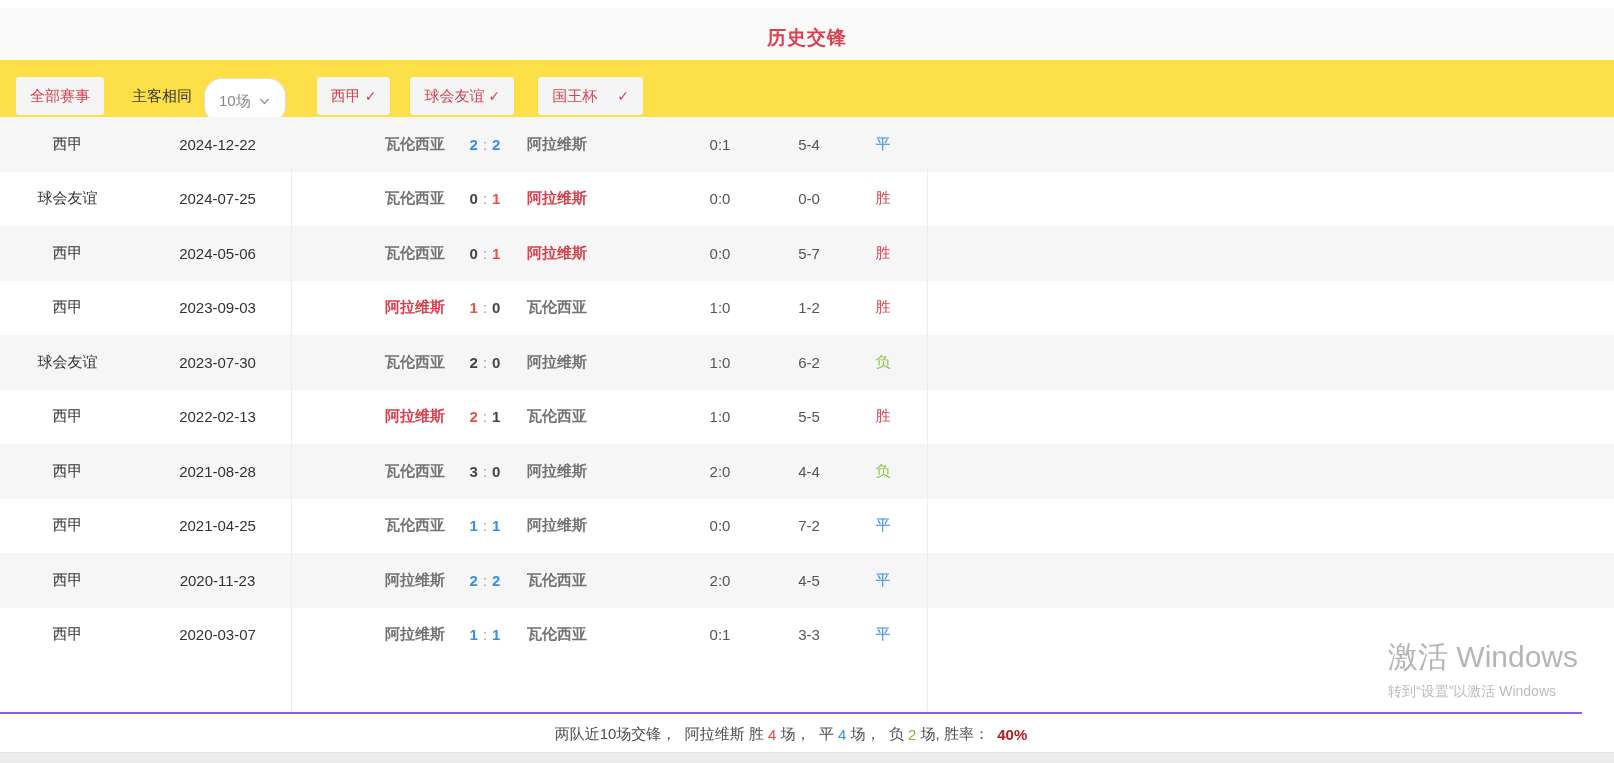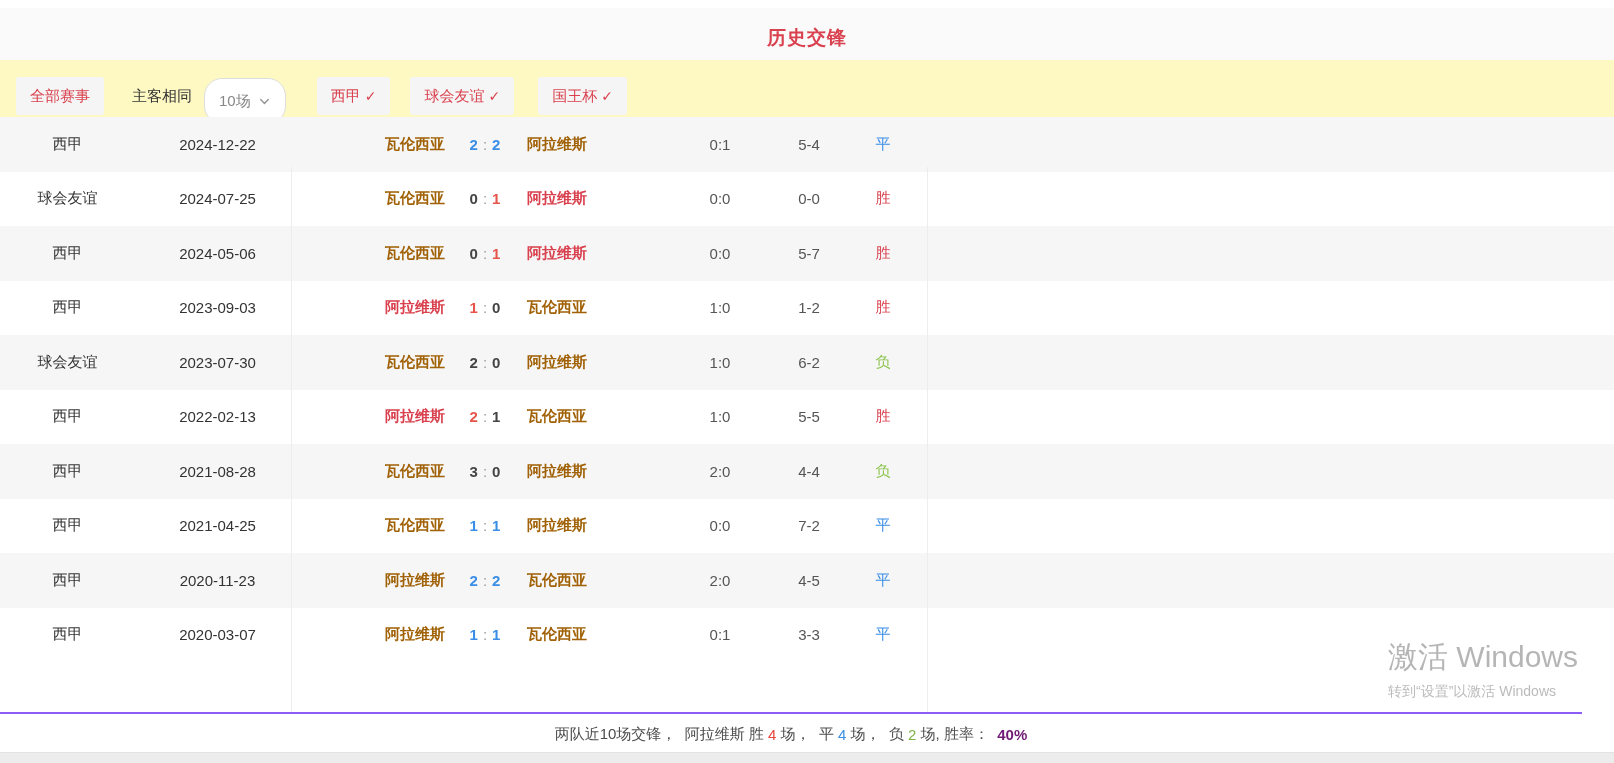--- a/index.html
+++ b/index.html
@@ -10,60 +10,60 @@
     color:#333;
   }
   
   .title-band{
     position:absolute;left:0;top:8px;width:1614px;height:60px;
     background:#fafafa;display:flex;align-items:center;justify-content:center;
   }
   .page-title{font-size:19px;font-weight:700;color:#d9414e;letter-spacing:1px;}
   
   .filter-bar{
-    position:absolute;left:0;top:60px;width:1614px;height:57px;background:#fef9c3;
+    position:absolute;left:0;top:60px;width:1614px;height:57px;background:#fde047;
     display:flex;align-items:flex-start;
   }
   .chip{
     margin-top:17px;height:38px;display:inline-flex;align-items:center;
     padding:0 14px;background:#f5f5f5;border-radius:3px;font-size:15px;
     color:#d9414e;cursor:pointer;white-space:nowrap;
   }
   .chip-all{margin-left:16px;}
   .plain-label{
     margin-top:17px;height:38px;display:inline-flex;align-items:center;
     margin-left:28px;font-size:15px;color:#333;cursor:pointer;white-space:nowrap;
   }
   .pill{
     margin-top:18px;margin-left:12px;height:34px;display:inline-flex;align-items:center;
     padding:5px 14px;border:1px solid #ddd;border-radius:18px;background:#fff;
     font-size:15px;color:#888;cursor:pointer;white-space:nowrap;
   }
   .pill svg{margin-left:7px;display:block;}
   .chip-m1{margin-left:31px;}
   .chip-m2{margin-left:20px;}
-  .chip-m3{margin-left:24px;}
+  .chip-m3{margin-left:24px;gap:16px;}
   .check{font-weight:700;margin-left:4px;font-size:14px;color:#d9414e;}
   
   .table-wrap{position:absolute;left:0;top:117px;width:1614px;}
   .thead{
     height:50px;display:flex;align-items:center;background:#fff;
     border-top:1px solid #f0f0f0;font-size:14px;color:#9b9b9b;
   }
   .trow{height:54.5px;display:flex;align-items:center;font-size:15px;}
   .trow.striped{background:#f6f6f7;}
   .c1{width:135px;text-align:center;}
   .c2{width:165px;text-align:center;}
   .c3{width:145px;text-align:right;}
   .c4{width:80px;text-align:center;}
   .c5{width:135px;text-align:left;padding-left:2px;box-sizing:border-box;}
   .c6{width:120px;text-align:center;}
   .c7{width:58px;text-align:center;}
   .c8{width:90px;text-align:center;}
-  .team{font-weight:700;color:#a16207;}
+  .team{font-weight:700;color:#737373;}
   .team.red{color:#d9414e;}
   .score-digit{font-weight:700;}
   .s-dark{color:#444;}
   .s-red{color:#e7544b;}
   .s-blue{color:#3a8ee6;}
   .colon{color:#9b9b9b;font-weight:400;padding:0 5px;}
   .muted{color:#555;}
   .res-red{color:#d9414e;}
   .res-blue{color:#3a8ee6;}
   .res-green{color:#8bc34a;}
@@ -71,21 +71,21 @@
   
   .summary{
     position:absolute;left:0;top:712px;width:1582px;height:40px;
     border-top:2px solid #8b5cf6;background:#fff;
     display:flex;align-items:center;justify-content:center;
     font-size:15px;color:#4d4d4d;white-space:pre;
   }
   .summary .red{color:#e7453e;}
   .summary .blue{color:#3a8ee6;}
   .summary .green{color:#7cb342;}
-  .summary .pct{color:#701a75;font-weight:700;}
+  .summary .pct{color:#b91c1c;font-weight:700;}
   
   .bottom-strip{
     position:absolute;left:0;top:752px;width:1614px;height:11px;
     background:#ececec;border-top:1px solid #e2e2e2;
   }
   
   .watermark{position:absolute;left:1388px;top:640px;color:#b5b5b5;pointer-events:none;white-space:nowrap;}
   .wm1{font-size:30px;line-height:34px;color:rgba(120,120,120,0.55);}
   .wm2{font-size:14px;line-height:24px;margin-top:5px;color:rgba(120,120,120,0.5);}
 </style>

